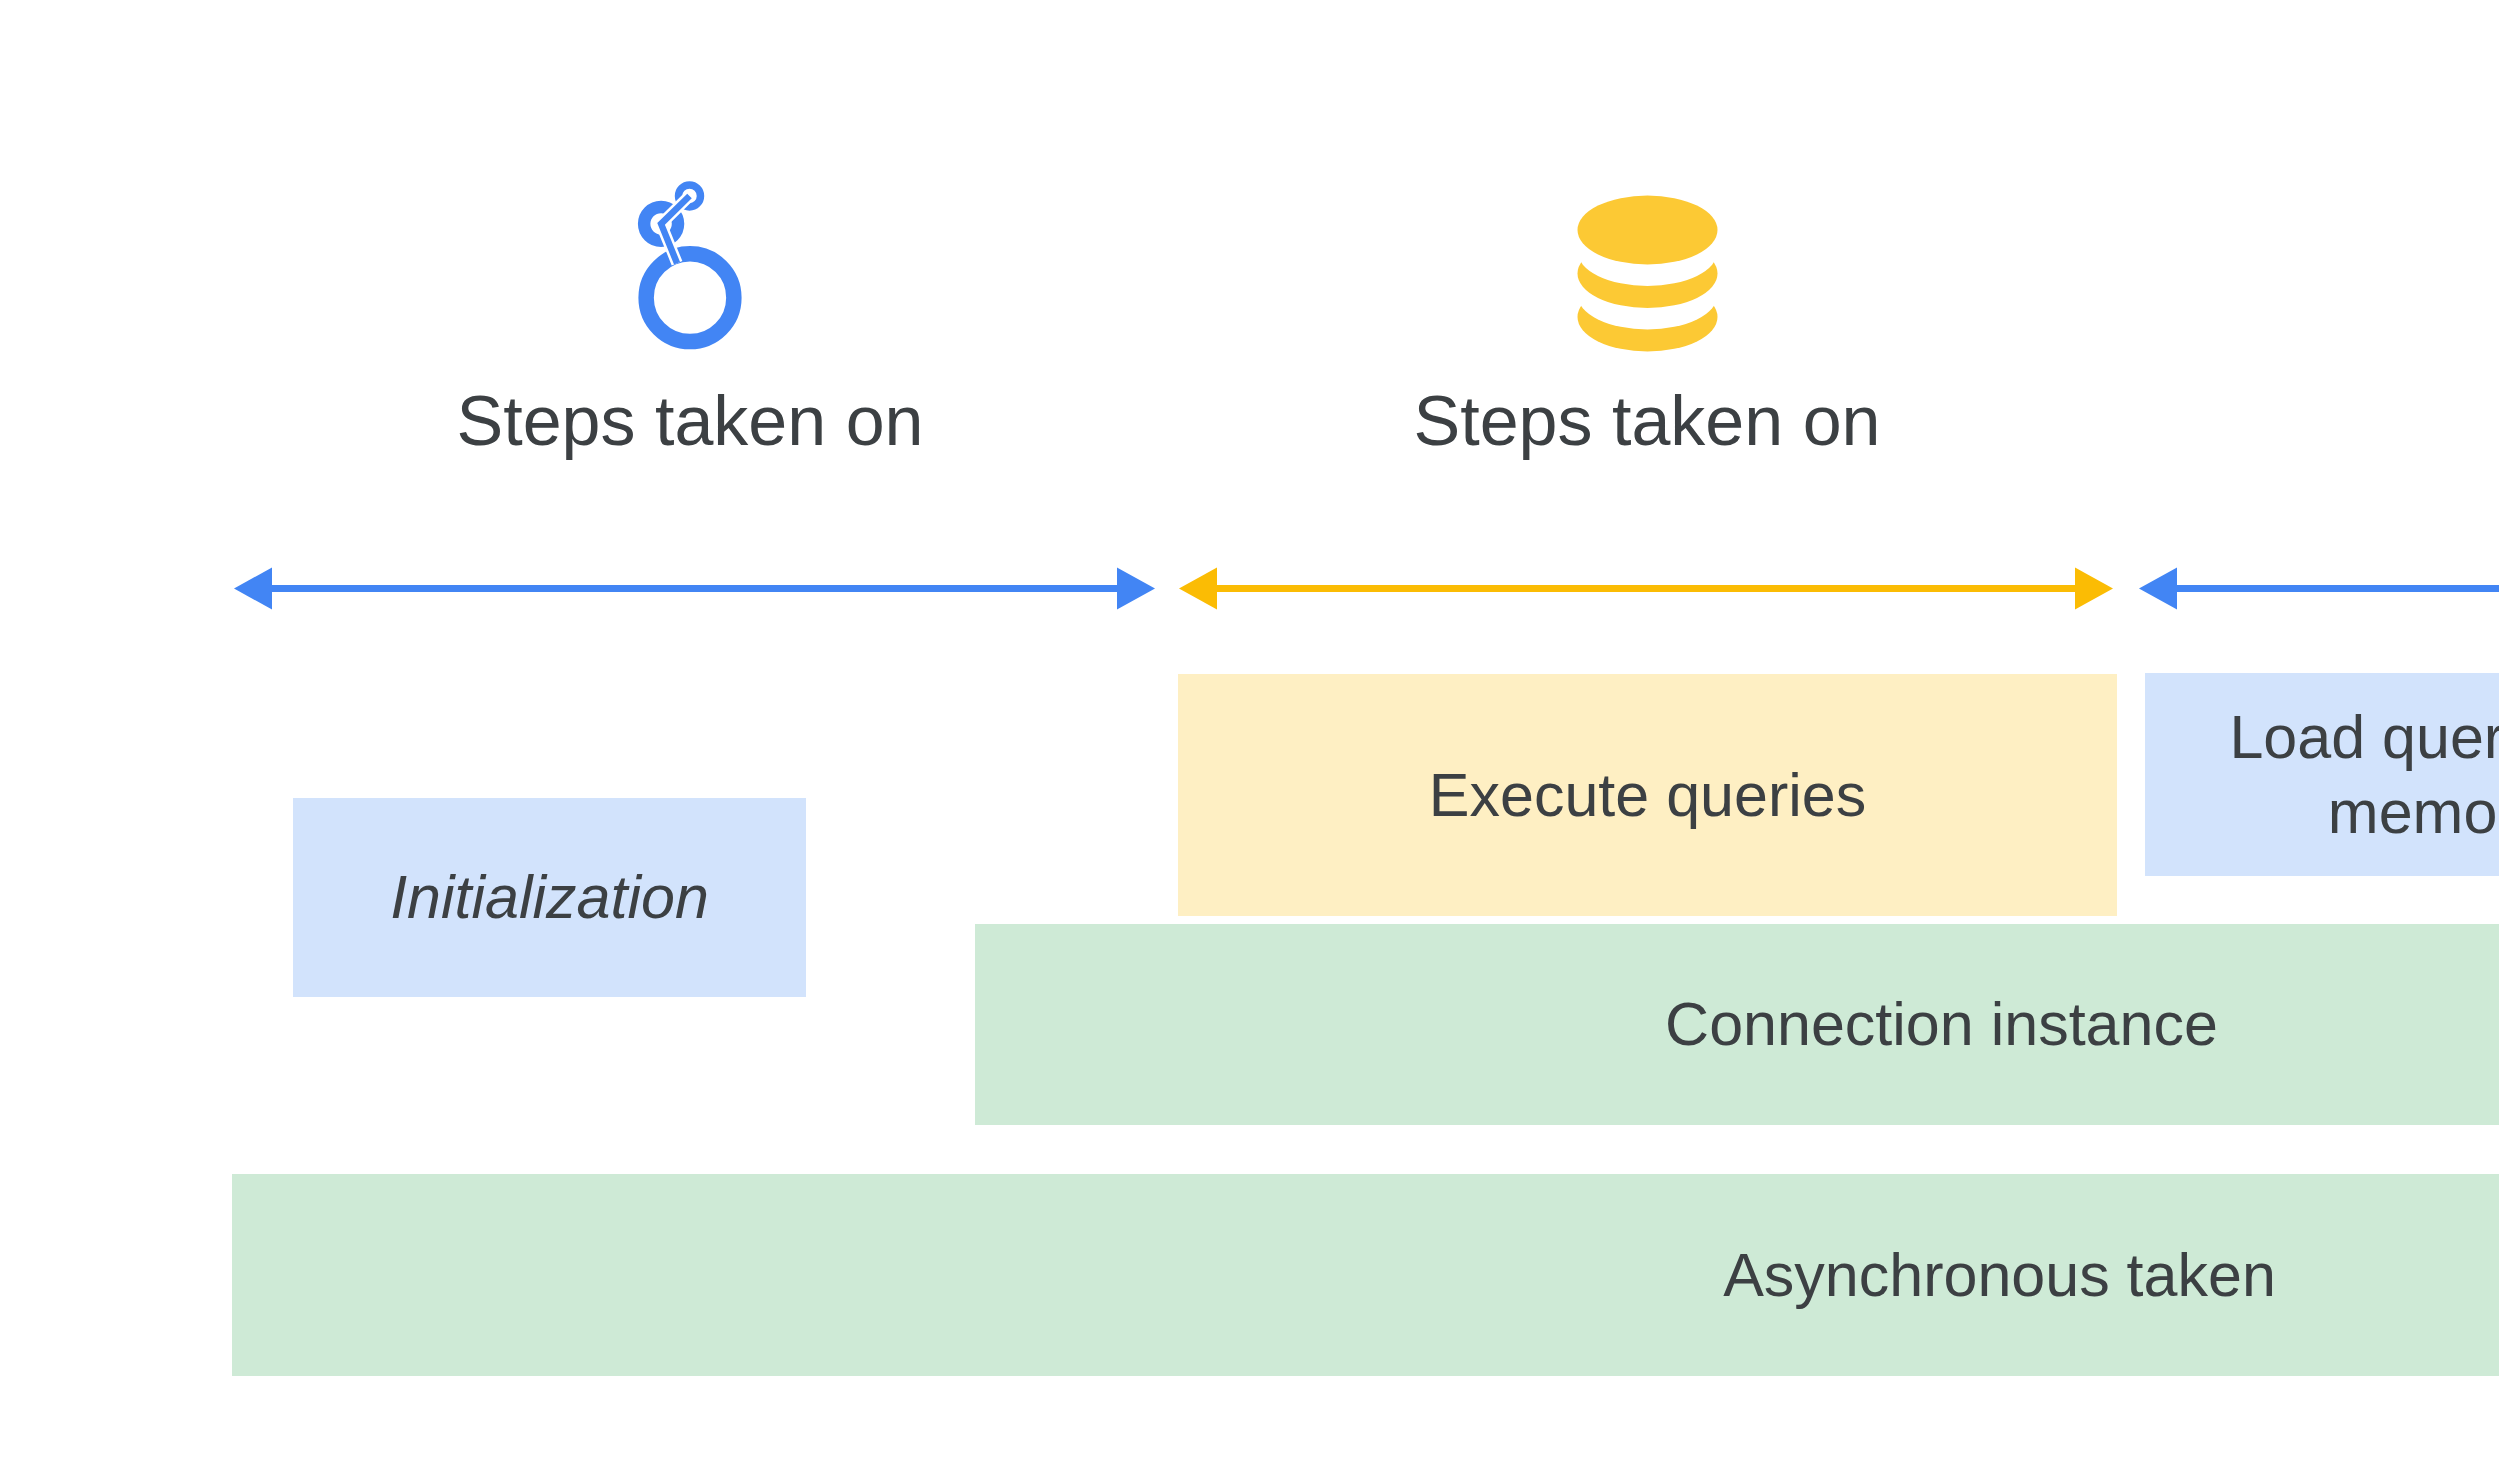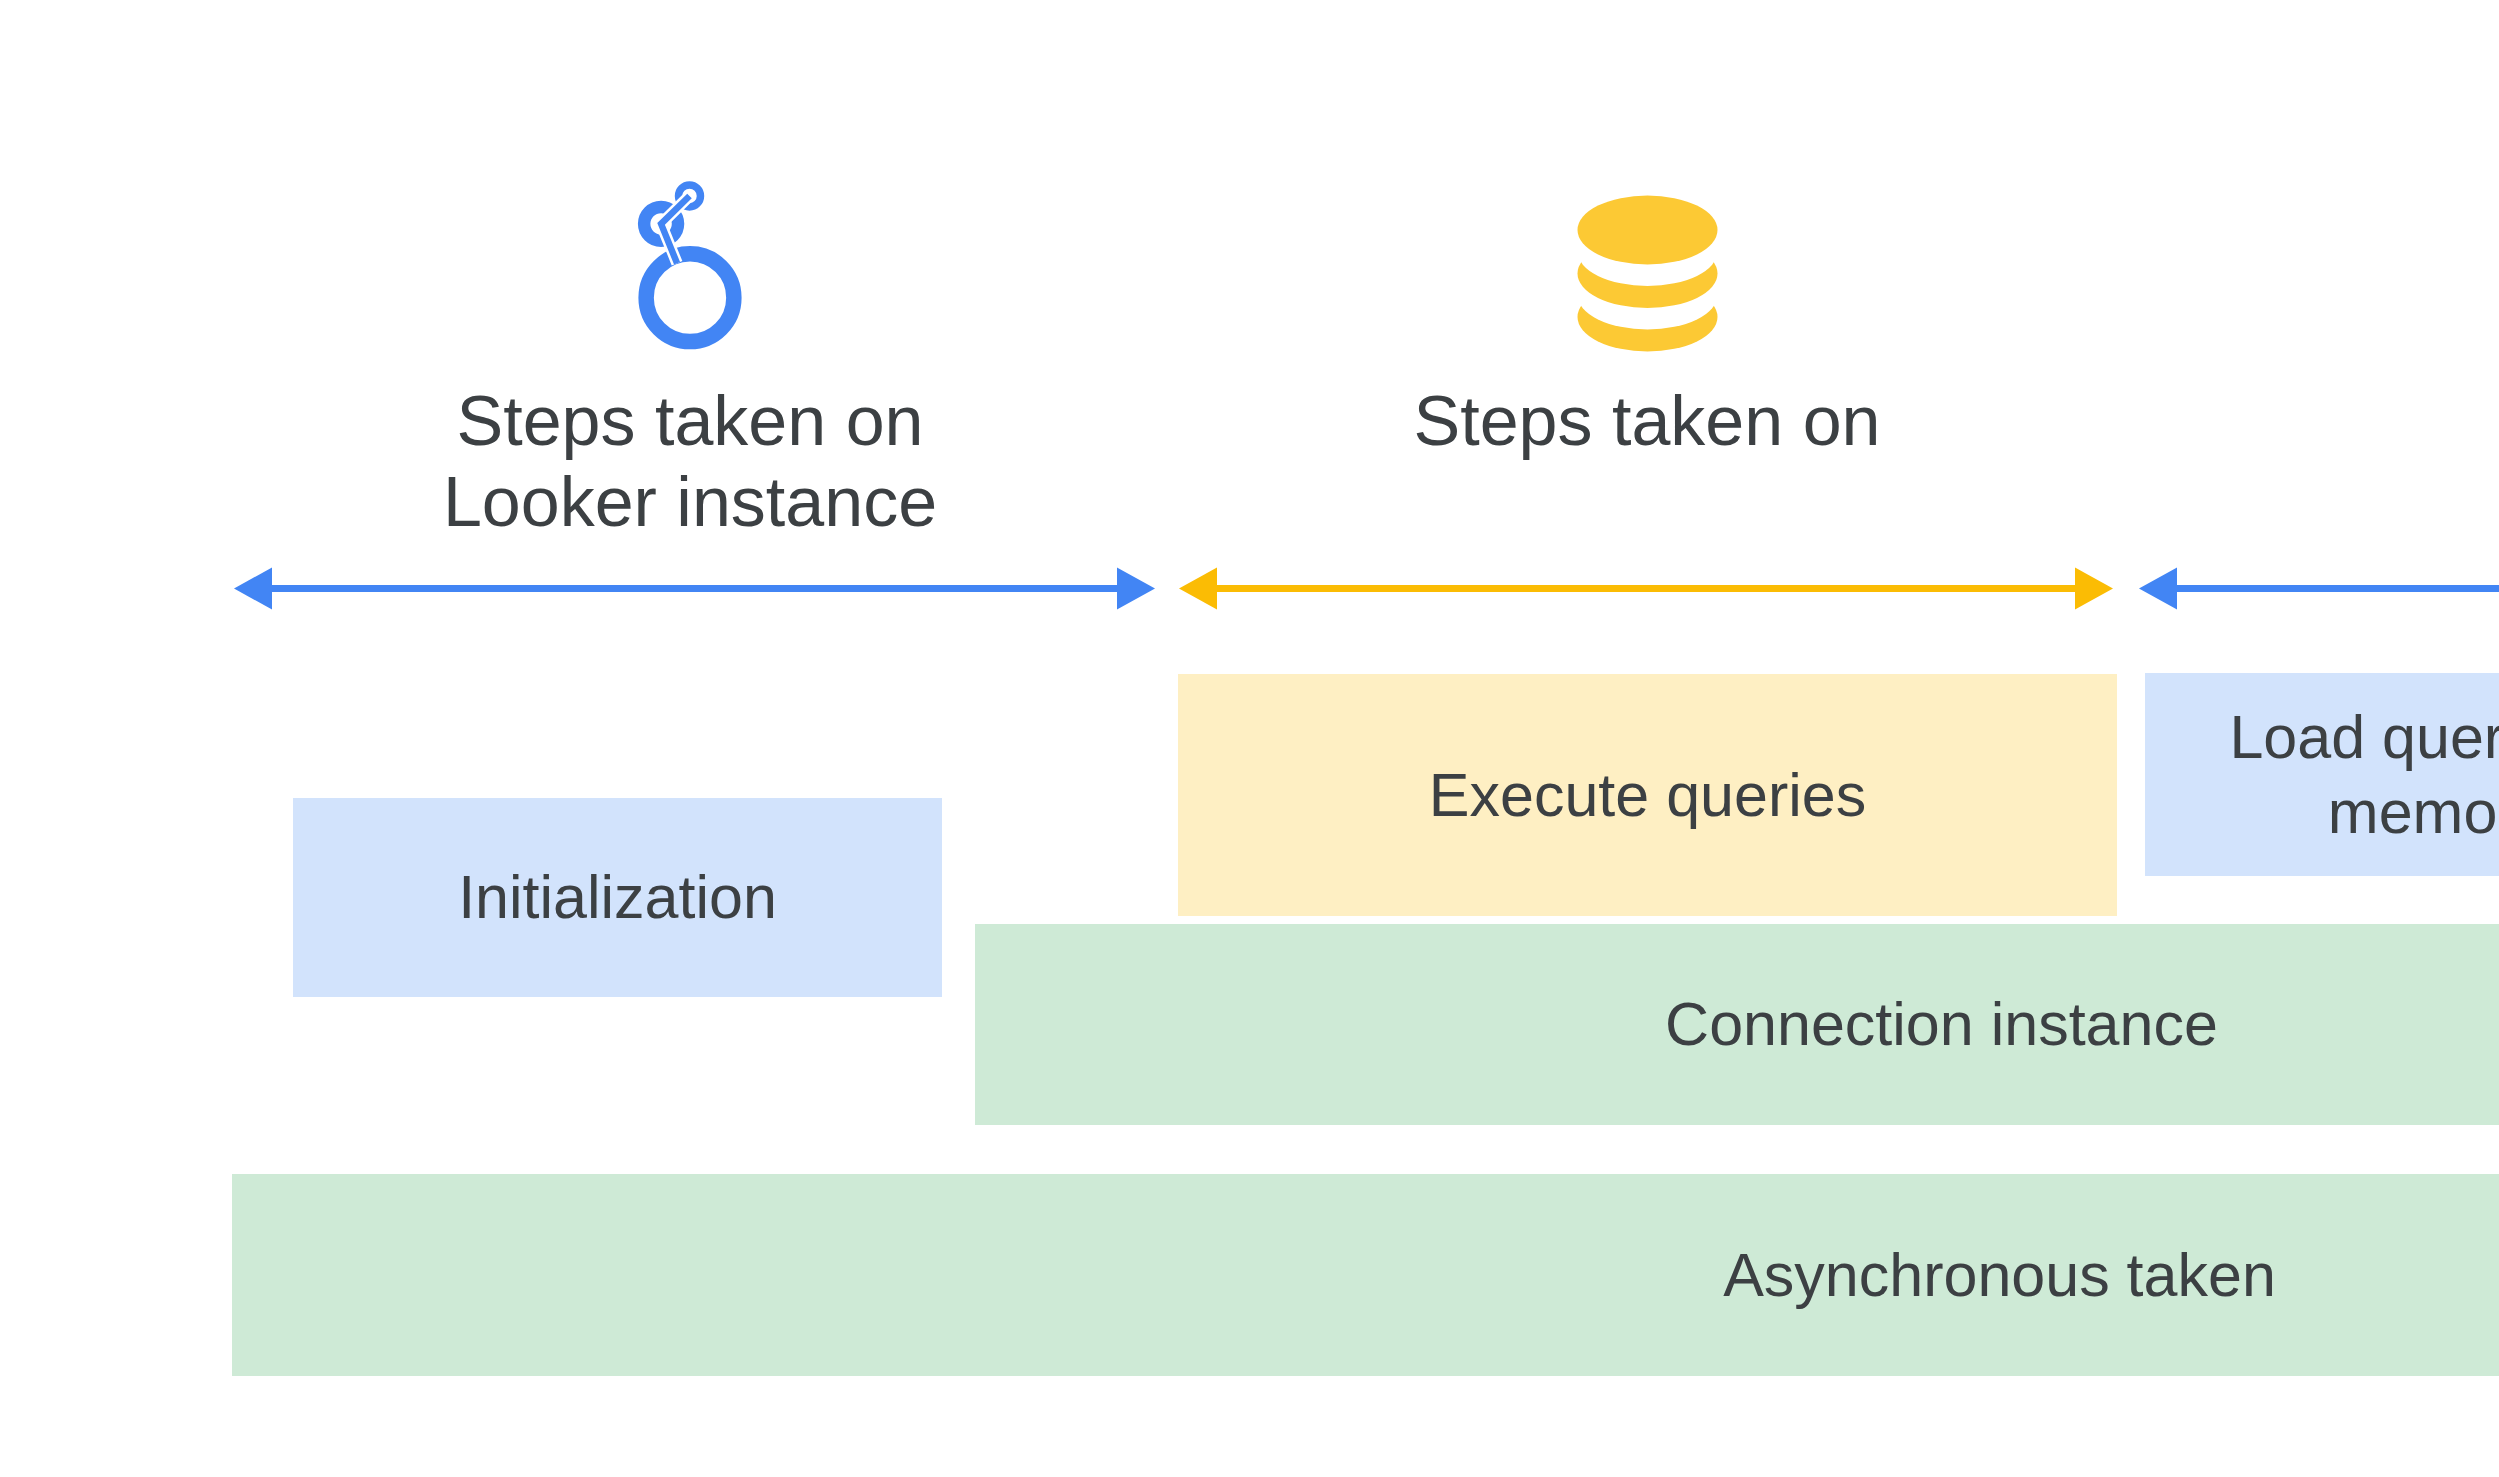--- a/index.html
+++ b/index.html
@@ -47,21 +47,21 @@
     justify-content:center;
     font-size:61px;
     line-height:75px;
     color:#3c4043;
     text-align:center;
   }
   .box-lightblue{background:#d2e3fc;}
   .box-lightyellow{background:#feefc3;}
   .box-lightgreen{background:#ceead6;}
 
-  .box-initialization{left:293px;top:798px;width:649px;height:199px;}
+  .box-initialization{left:293px;top:798px;width:513px;height:199px;font-style:italic;}
   .box-execute{left:1178px;top:674px;width:939px;height:242px;}
   .box-load{left:2145px;top:673px;width:586px;height:203px;}
   .box-connection{left:975px;top:924px;width:1933px;height:201px;}
   .box-async{left:232px;top:1174px;width:3535px;height:202px;}
 
   .col-left{left:90px;}
   .col-mid{left:1047px;}
   .col-right{left:2369px;}
 
   .arrow-1{left:234px;width:921px;}
@@ -78,21 +78,20 @@
       <svg width="110" height="172" viewBox="0 0 220 345">
         <circle cx="110" cy="236" r="88" fill="none" stroke="#4285f4" stroke-width="31"></circle>
         <circle cx="52" cy="88" r="34" fill="none" stroke="#4285f4" stroke-width="25"></circle>
         <circle cx="109" cy="32" r="22" fill="none" stroke="#4285f4" stroke-width="15"></circle>
         <polyline points="109,32 52,88 84,167" fill="none" stroke="#ffffff" stroke-width="23"></polyline>
         <polyline points="109,32 52,88 84,167" fill="none" stroke="#4285f4" stroke-width="13"></polyline>
       </svg>
     </div>
     <div class="section-title">
       <span class="title-line">Steps taken on</span>
-      <span class="title-line">Looker instance</span>
     </div>
   </div>
 
   <div class="section-col col-mid">
     <div class="icon-slot">
       <svg width="141" height="157" viewBox="0 0 282 314">
         <ellipse cx="141" cy="244" rx="140" ry="69" fill="#fcc934"></ellipse>
         <ellipse cx="141" cy="200" rx="140" ry="69" fill="#ffffff"></ellipse>
         <ellipse cx="141" cy="157" rx="140" ry="69" fill="#fcc934"></ellipse>
         <ellipse cx="141" cy="113" rx="140" ry="69" fill="#ffffff"></ellipse>

